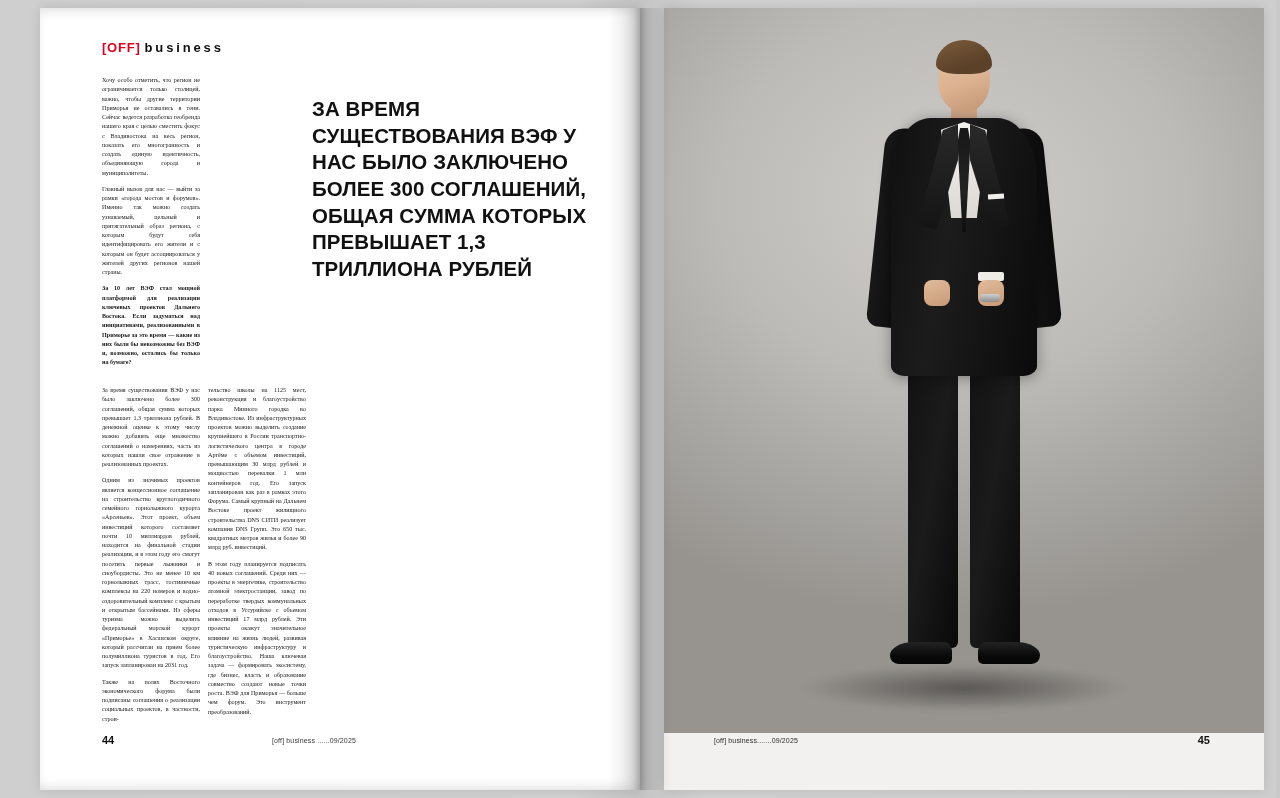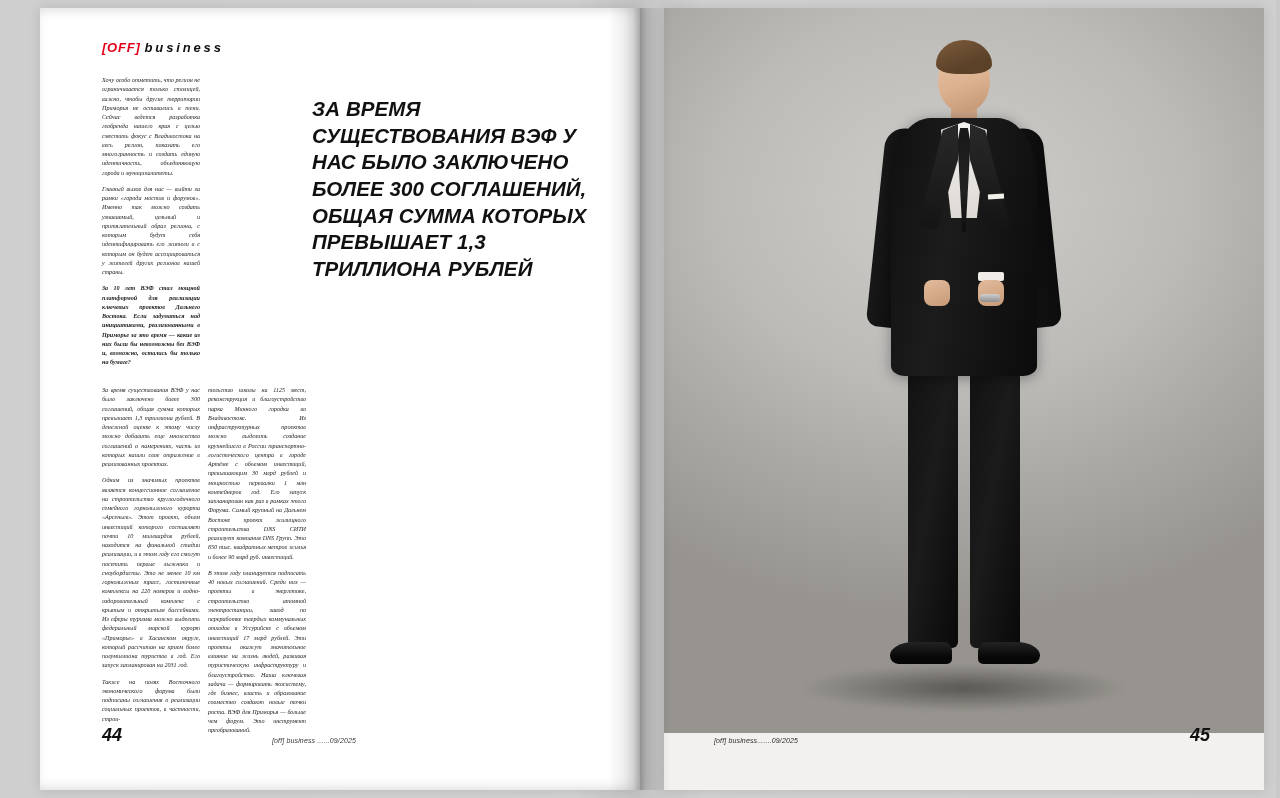--- a/index.html
+++ b/index.html
@@ -10,21 +10,20 @@
     height: 798px;
     overflow: hidden;
     font-family: "Liberation Serif", serif;
   }
 
   #spread {
     position: relative;
     width: 1276px;
     height: 798px;
     background: linear-gradient(to right, #cfcfcf 0%, #d2d2d2 45%, #c4c4c4 50%, #d2d2d2 55%, #cfcfcf 100%);
-    font-style: italic;
   }
 
   
   .page {
     position: absolute;
     top: 8px;
     height: 782px;
     background: #ffffff;
     box-sizing: border-box;
   }
@@ -122,21 +121,21 @@
     letter-spacing: .004em;
     color: #111;
     text-transform: uppercase;
   }
 
   
   .folio-num {
     position: absolute;
     bottom: 44px;
     font-family: "Liberation Sans", sans-serif;
-    font-size: 18px;
+    font-size: 11px;
     font-weight: 700;
     color: #111;
   }
   #folio-left { left: 62px; }
   #folio-right { right: 54px; }
 
   .folio-center {
     position: absolute;
     bottom: 46px;
     font-family: "Liberation Sans", sans-serif;

